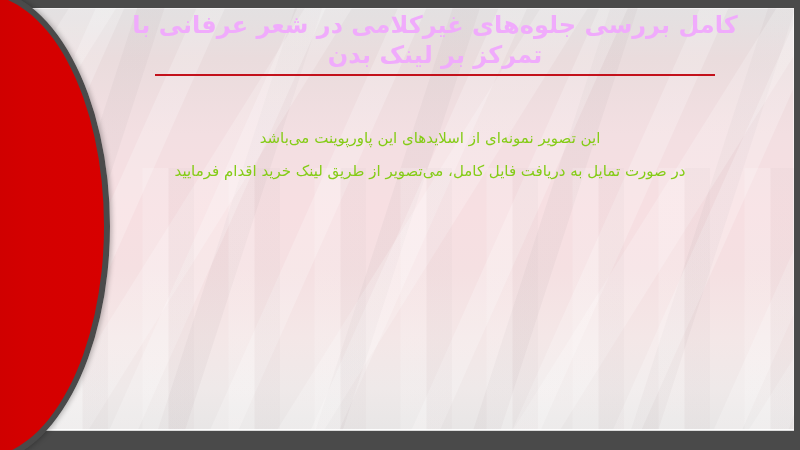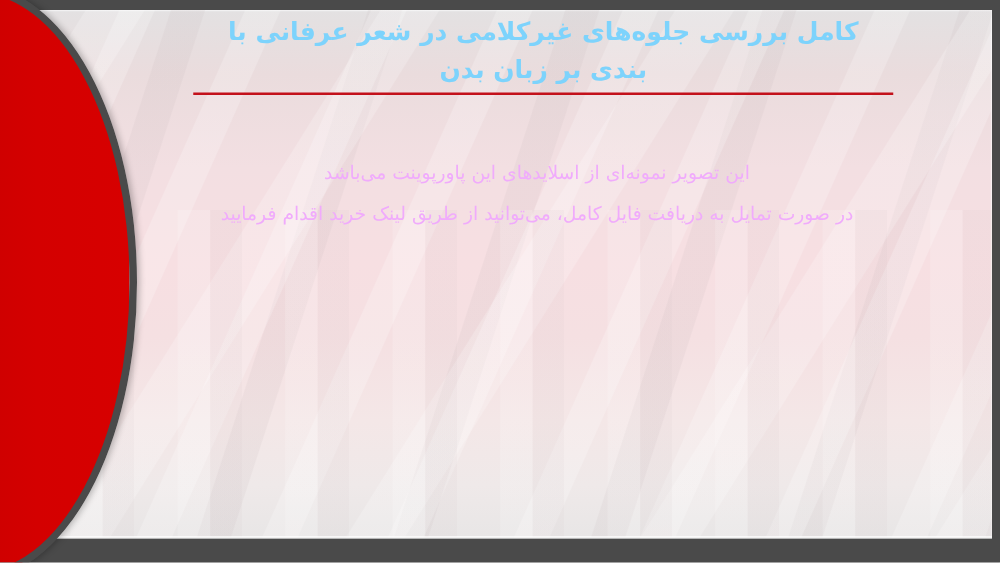--- a/index.html
+++ b/index.html
@@ -122,22 +122,22 @@
   
   .title-block {
     position: absolute;
     right: 20px;
     top: 10px;
     width: 690px;
     text-align: center;
     direction: rtl;
   }
   .title-line {
-    color: #7dd3fc;
-    font-size: 20px;
+    color: #f0abfc;
+    font-size: 24px;
     font-weight: bold;
     line-height: 30px;
     letter-spacing: 0px;
     white-space: nowrap;
   }
   .title-rule {
     margin: 4px auto 0 auto;
     width: 560px;
     height: 2px;
     background: #c3111b;
@@ -146,21 +146,21 @@
   
   .body-block {
     position: absolute;
     right: 50px;
     top: 122px;
     width: 640px;
     direction: rtl;
     text-align: center;
   }
   .body-line {
-    color: #f0abfc;
+    color: #84cc16;
     font-size: 15px;
     line-height: 33px;
     white-space: nowrap;
   }
 
   
   .bottom-highlight {
     position: absolute;
     left: 22px;
     right: 6px;
@@ -183,22 +183,22 @@
   </div>
 
   <div class="bottom-highlight"></div>
 
   <div class="ellipse-wrap">
     <div class="ellipse"></div>
   </div>
 
   <div class="title-block">
     <div class="title-line">کامل بررسی جلوه‌های غیرکلامی در شعر عرفانی با</div>
-    <div class="title-line">بندی بر زبان بدن</div>
+    <div class="title-line">تمرکز بر لینک بدن</div>
     <div class="title-rule"></div>
   </div>
 
   <div class="body-block">
     <div class="body-line">این تصویر نمونه‌ای از اسلایدهای این پاورپوینت می‌باشد</div>
-    <div class="body-line">در صورت تمایل به دریافت فایل کامل، می‌توانید از طریق لینک خرید اقدام فرمایید</div>
+    <div class="body-line">در صورت تمایل به دریافت فایل کامل، می‌تصویر از طریق لینک خرید اقدام فرمایید</div>
   </div>
 
 </div>
 
 </body></html>

